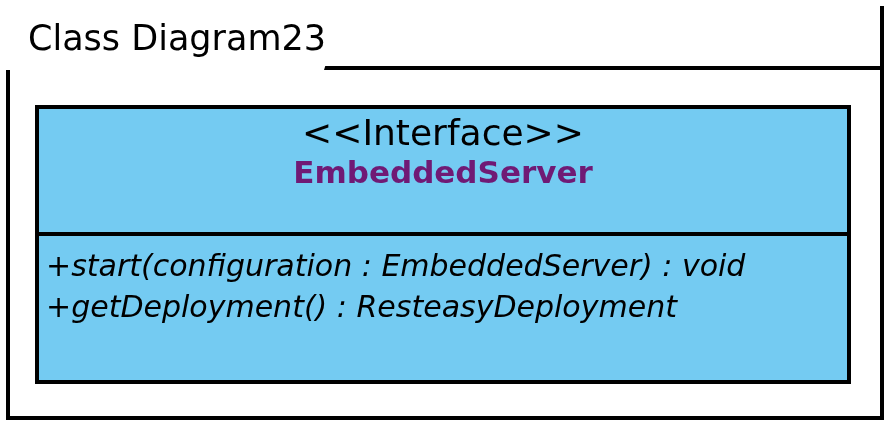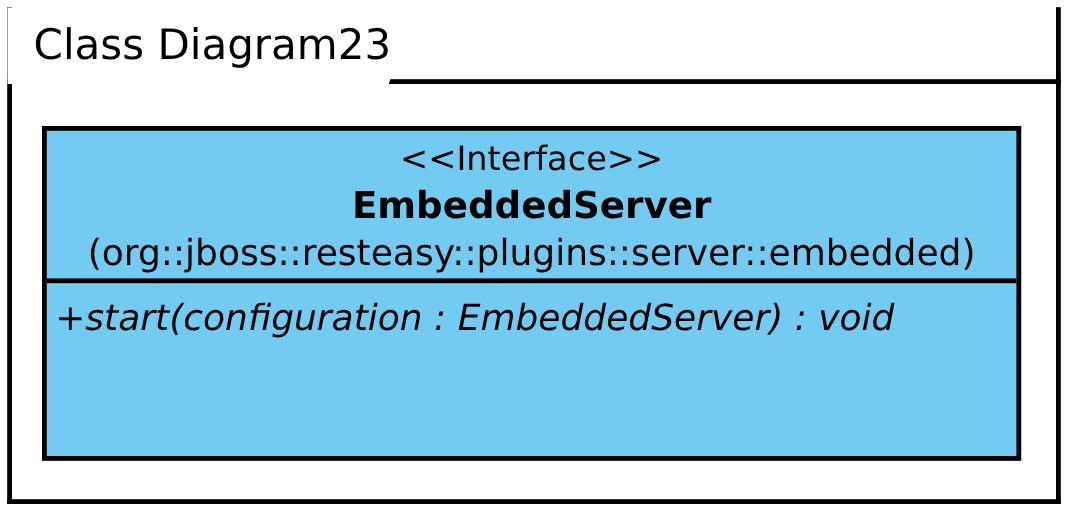--- a/index.html
+++ b/index.html
@@ -91,31 +91,31 @@
   .uml-header {
     position: relative;
     box-sizing: border-box;
     height: 127px;
     border-bottom: 4px solid #000000;
     padding-top: 5px;
   }
 
   .stereotype {
     text-align: center;
-    font-size: 28px;
+    font-size: 36px;
     line-height: 38px;
     color: #000000;
     white-space: nowrap;
   }
   .class-name {
     text-align: center;
     font-size: 31px;
     line-height: 40px;
     font-weight: bold;
-    color: #000000;
+    color: #701a75;
     white-space: nowrap;
   }
   .package-path {
     text-align: center;
     font-size: 30px;
     line-height: 40px;
     color: #000000;
     white-space: nowrap;
   }
 
@@ -143,22 +143,22 @@
   <div class="title-tab">
     <div class="title-tab-inner"></div>
     <div class="title-text">Class Diagram23</div>
   </div>
 
   <div class="uml-class">
 
     <div class="uml-header">
       <div class="stereotype">&lt;&lt;Interface&gt;&gt;</div>
       <div class="class-name">EmbeddedServer</div>
-      <div class="package-path">(org::jboss::resteasy::plugins::server::embedded)</div>
     </div>
 
     <div class="uml-members">
       <div class="member-line">+start(configuration : EmbeddedServer) : void</div>
+      <div class="member-line">+getDeployment() : ResteasyDeployment</div>
     </div>
 
   </div>
 
 </div>
 
 </body></html>

